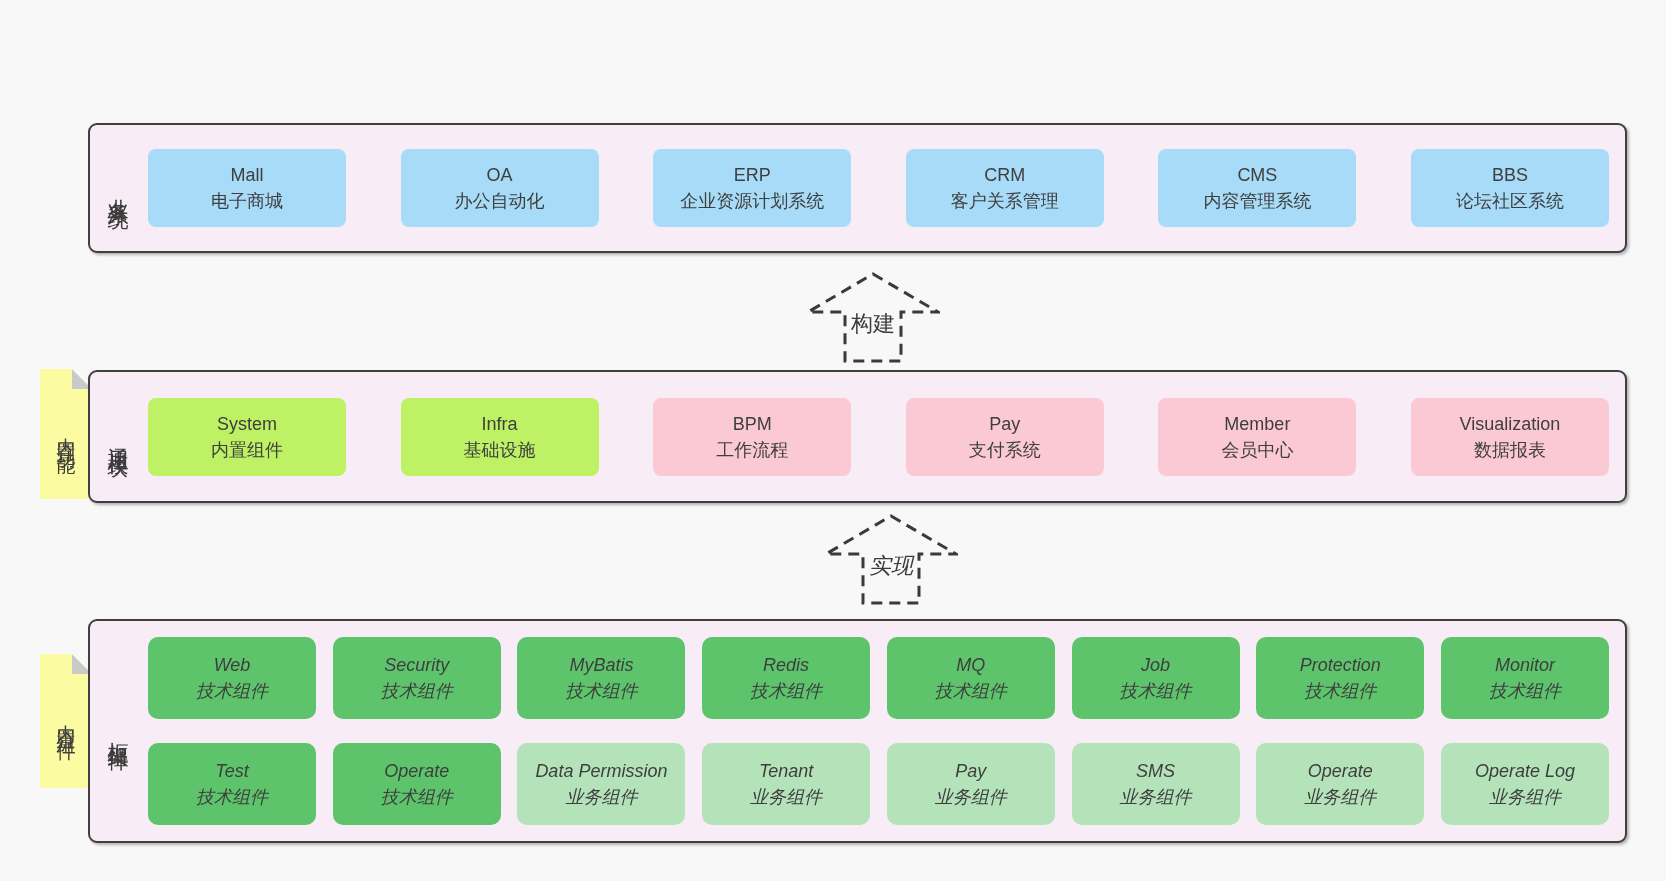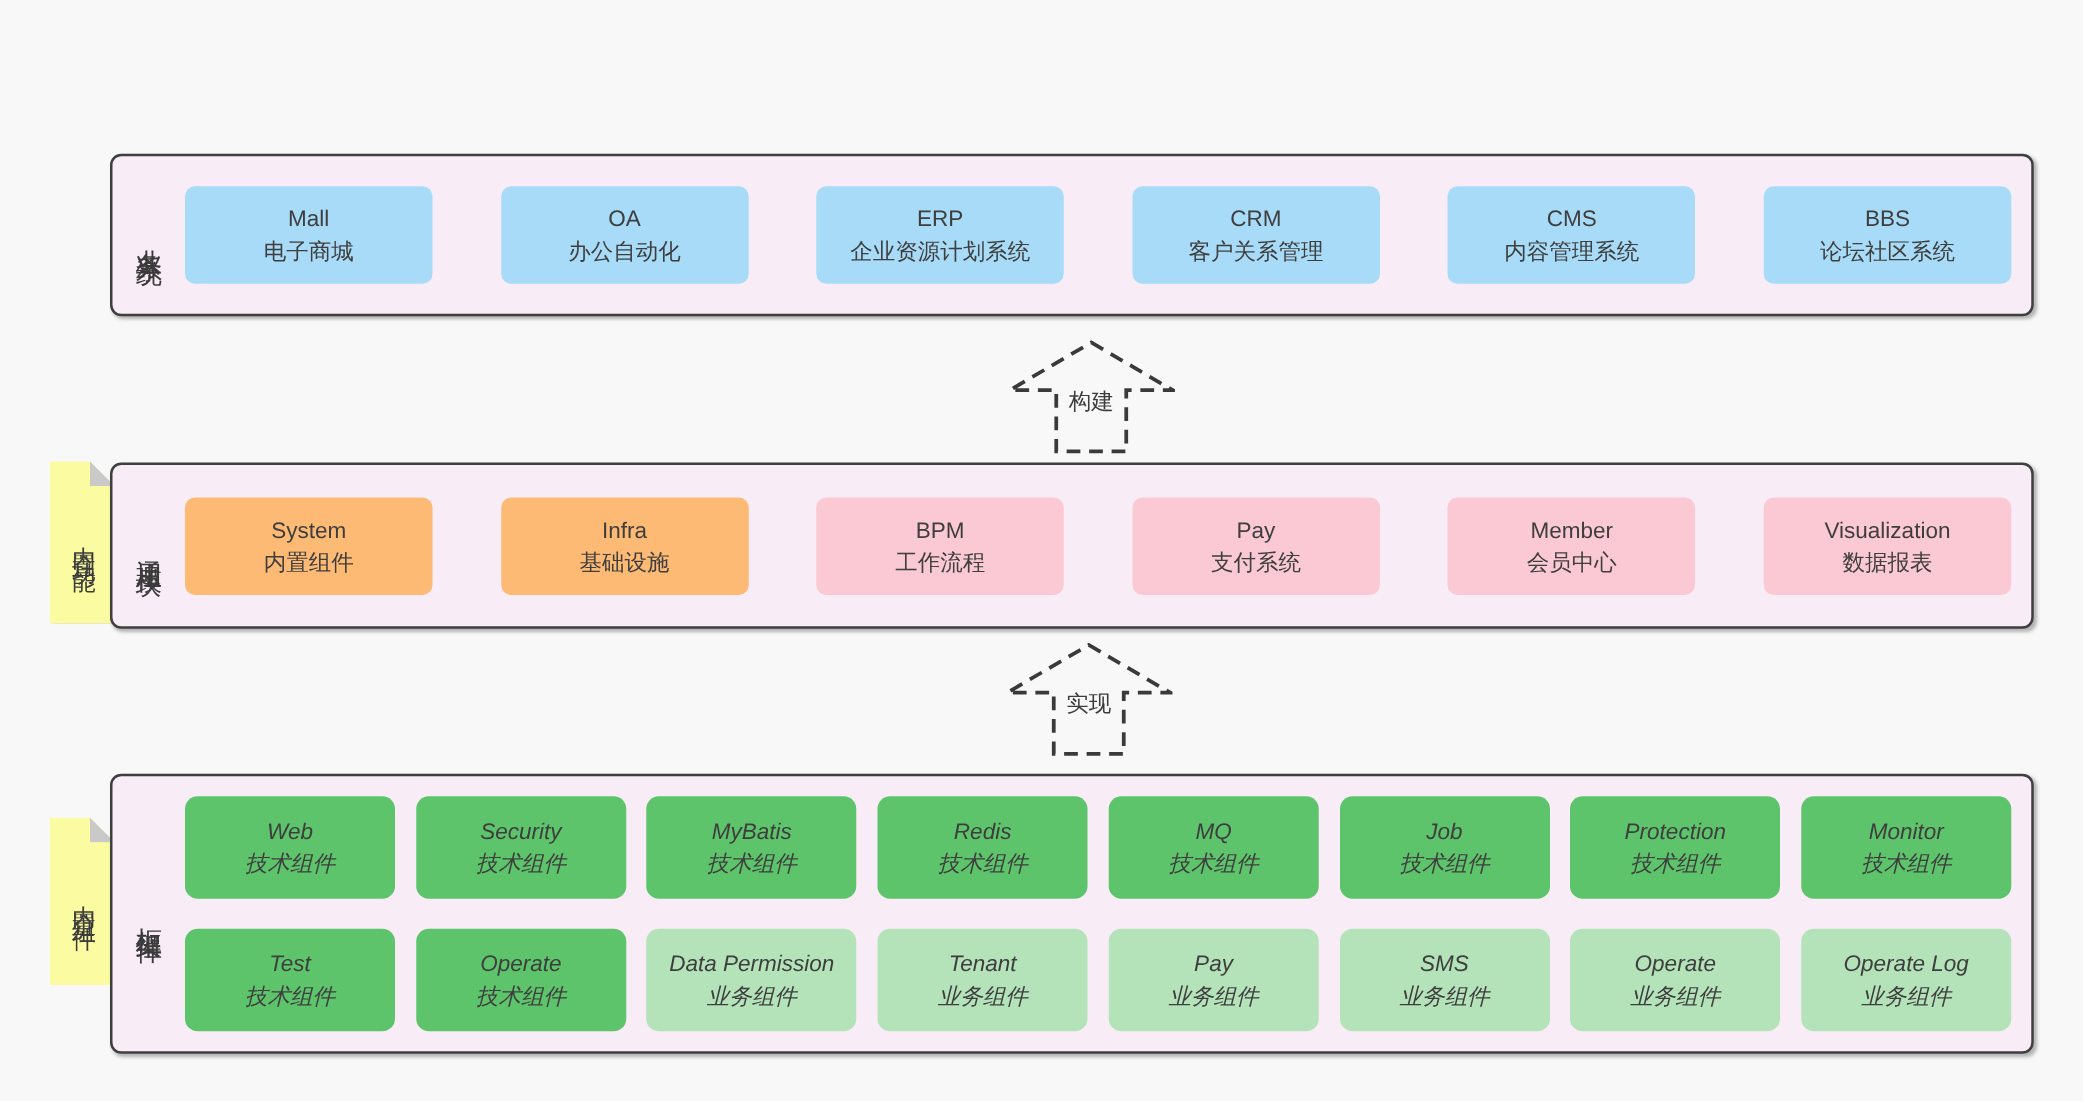--- a/index.html
+++ b/index.html
@@ -50,21 +50,21 @@
   .box{
     display:flex;flex-direction:column;justify-content:center;align-items:center;
     text-align:center;
     border-radius:8px;
     font-size:18px;line-height:26px;
     color:#3e3e3e;
   }
   .box-wide{width:198px;height:78px;}
   .box-sm{width:168px;height:82px;border-radius:10px;font-style:italic;}
   .c-blue{background:#a7dbf7;}
-  .c-red{background:#fdba74;}
+  .c-red{background:#bef264;}
   .c-pink{background:#fbc9d3;}
   .c-green{background:#5ec46c;}
   .c-green-light{background:#b4e3ba;}
   .box .t,.box .s{padding:0 6px;}
 
   
   .note{
     position:absolute;
     left:40px;width:52px;
     background:#fbfba2;
@@ -89,25 +89,25 @@
     line-height:26px;
   }
 
   
   .uparrow{position:absolute;width:134px;height:92px;z-index:1;}
   .uparrow svg{display:block;}
   .uparrow .alabel{
     position:absolute;left:50%;top:36px;transform:translateX(-50%);
     background:#f8f8f8;
     padding:1px 3px;
-    font-size:18px;color:#3c3c3c;
+    font-size:22px;color:#3c3c3c;
     white-space:nowrap;
   }
   .arrow-build{left:806px;top:272px;}
-  .arrow-impl{left:804px;top:514px;}
+  .arrow-impl{left:824px;top:514px;font-style:italic;}
 </style>
 </head>
 <body>
 
 <div class="stage">
 
   <div class="band band-top">
     <div class="band-inner">
       <div class="vlabel">业务系统</div>
       <div class="boxes">

